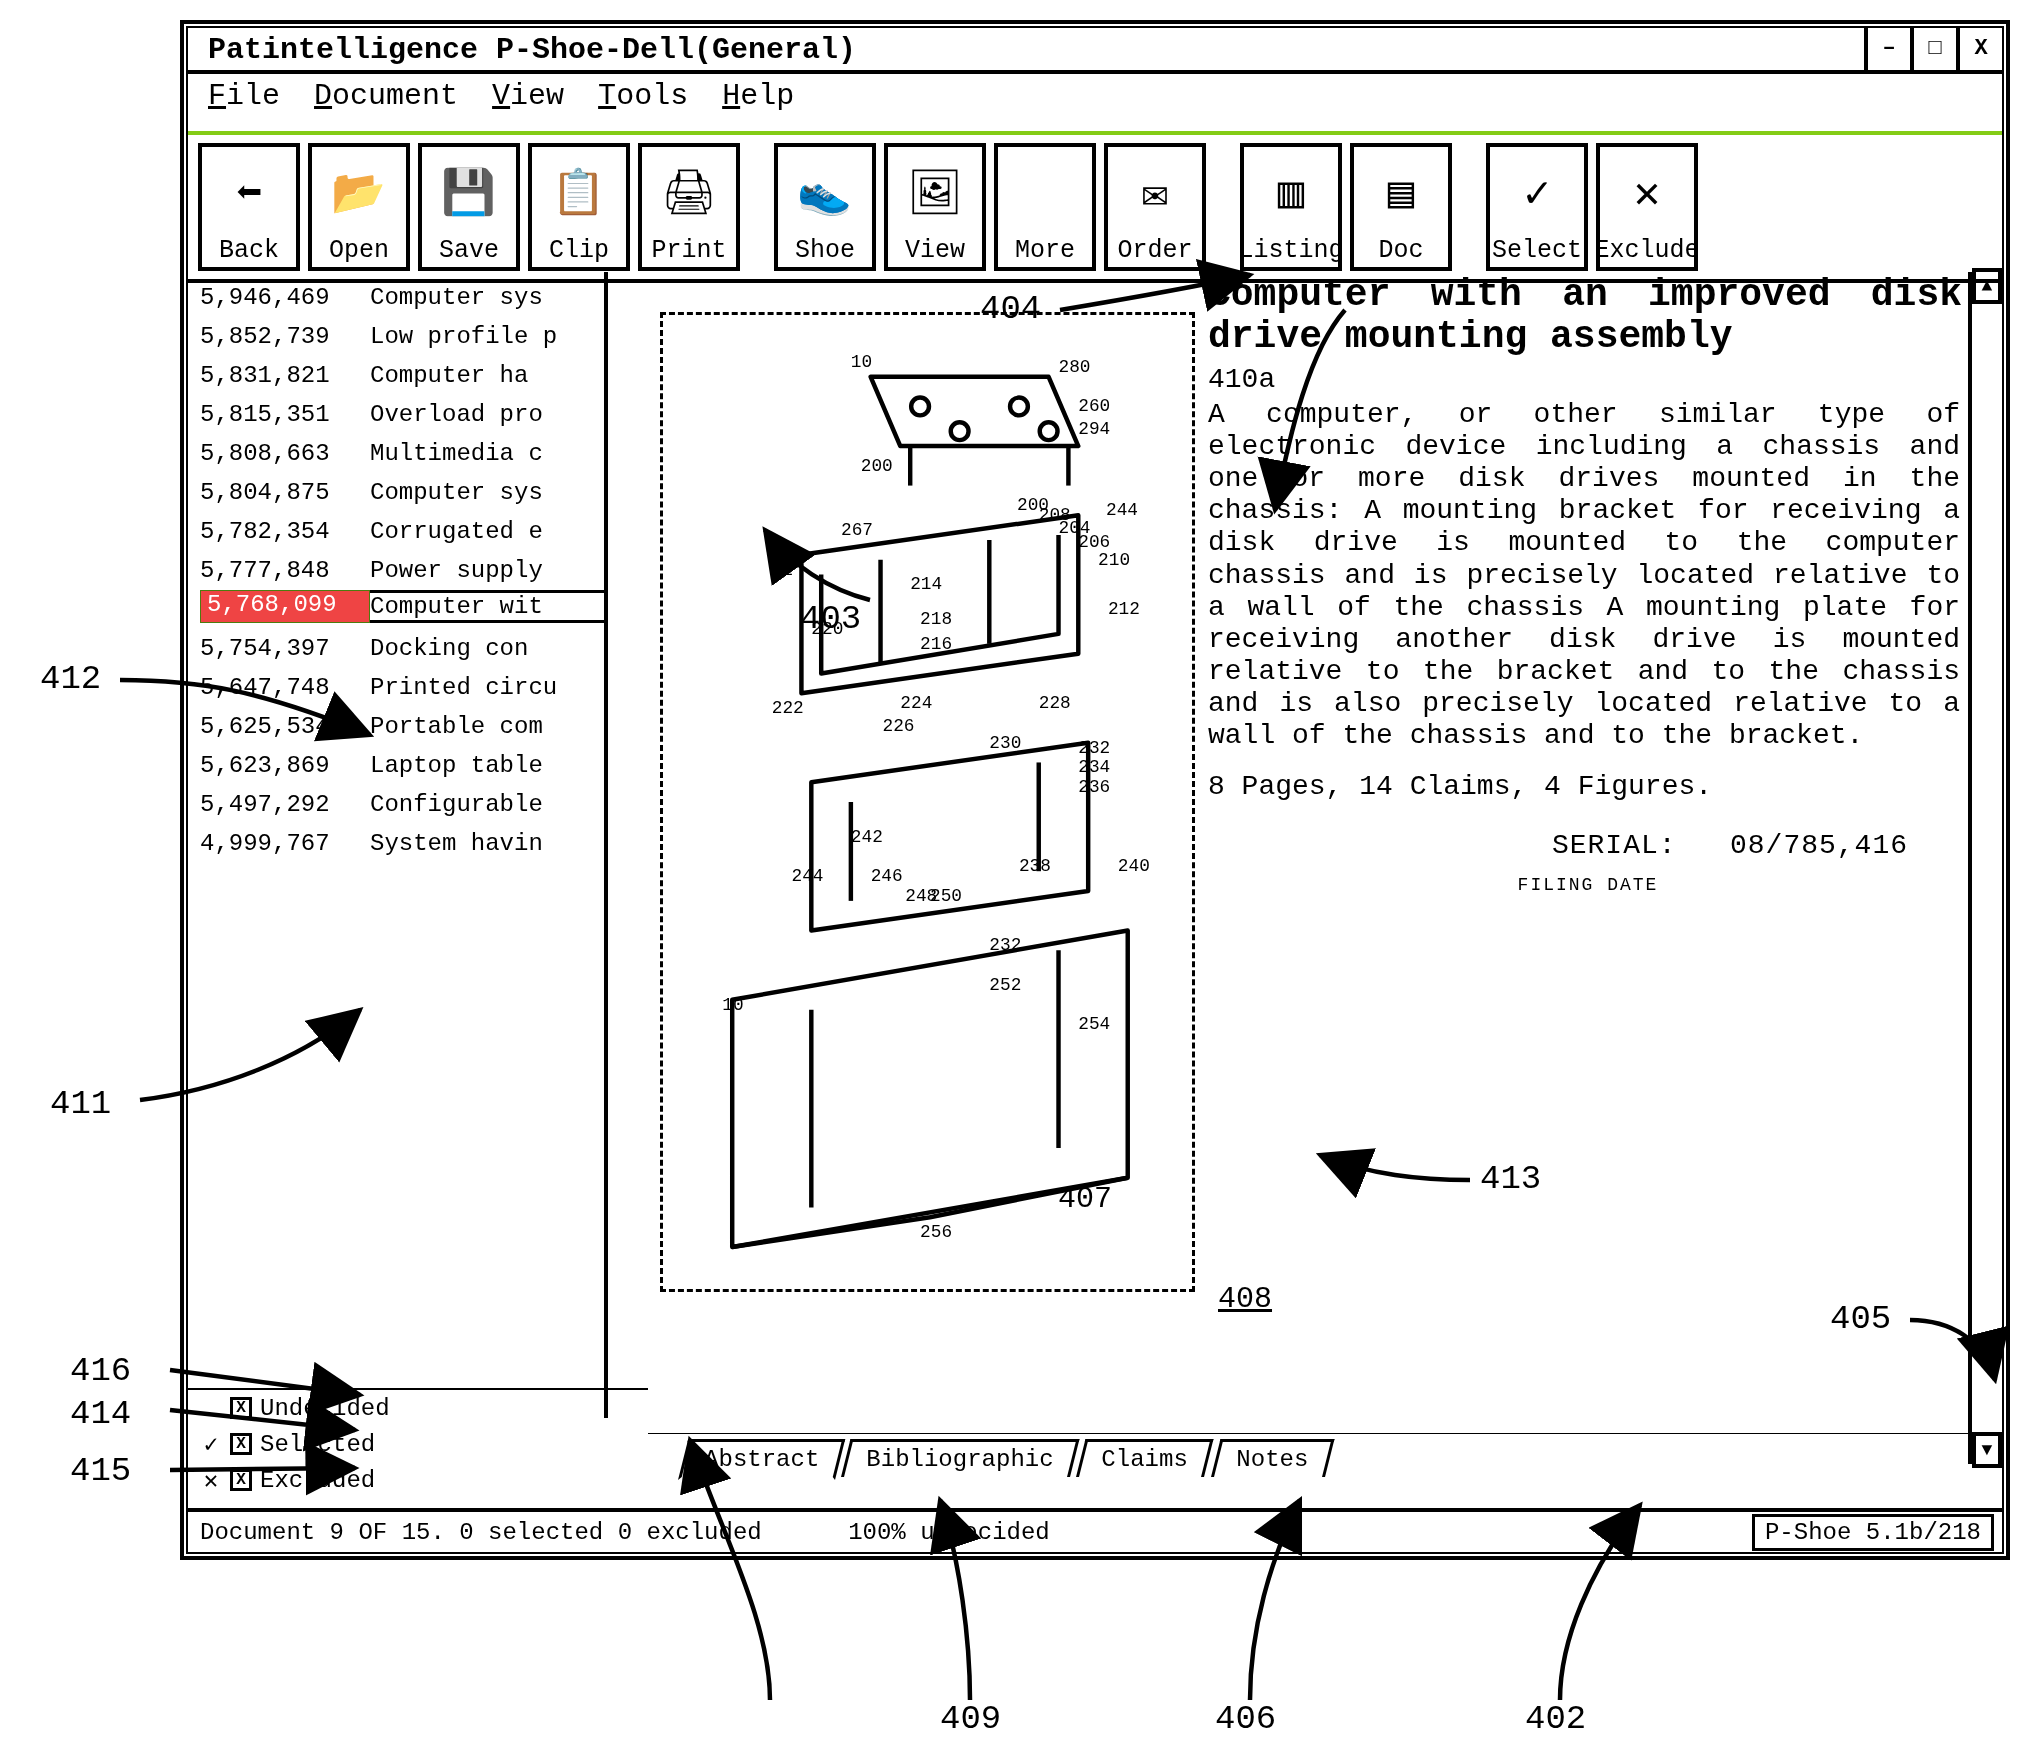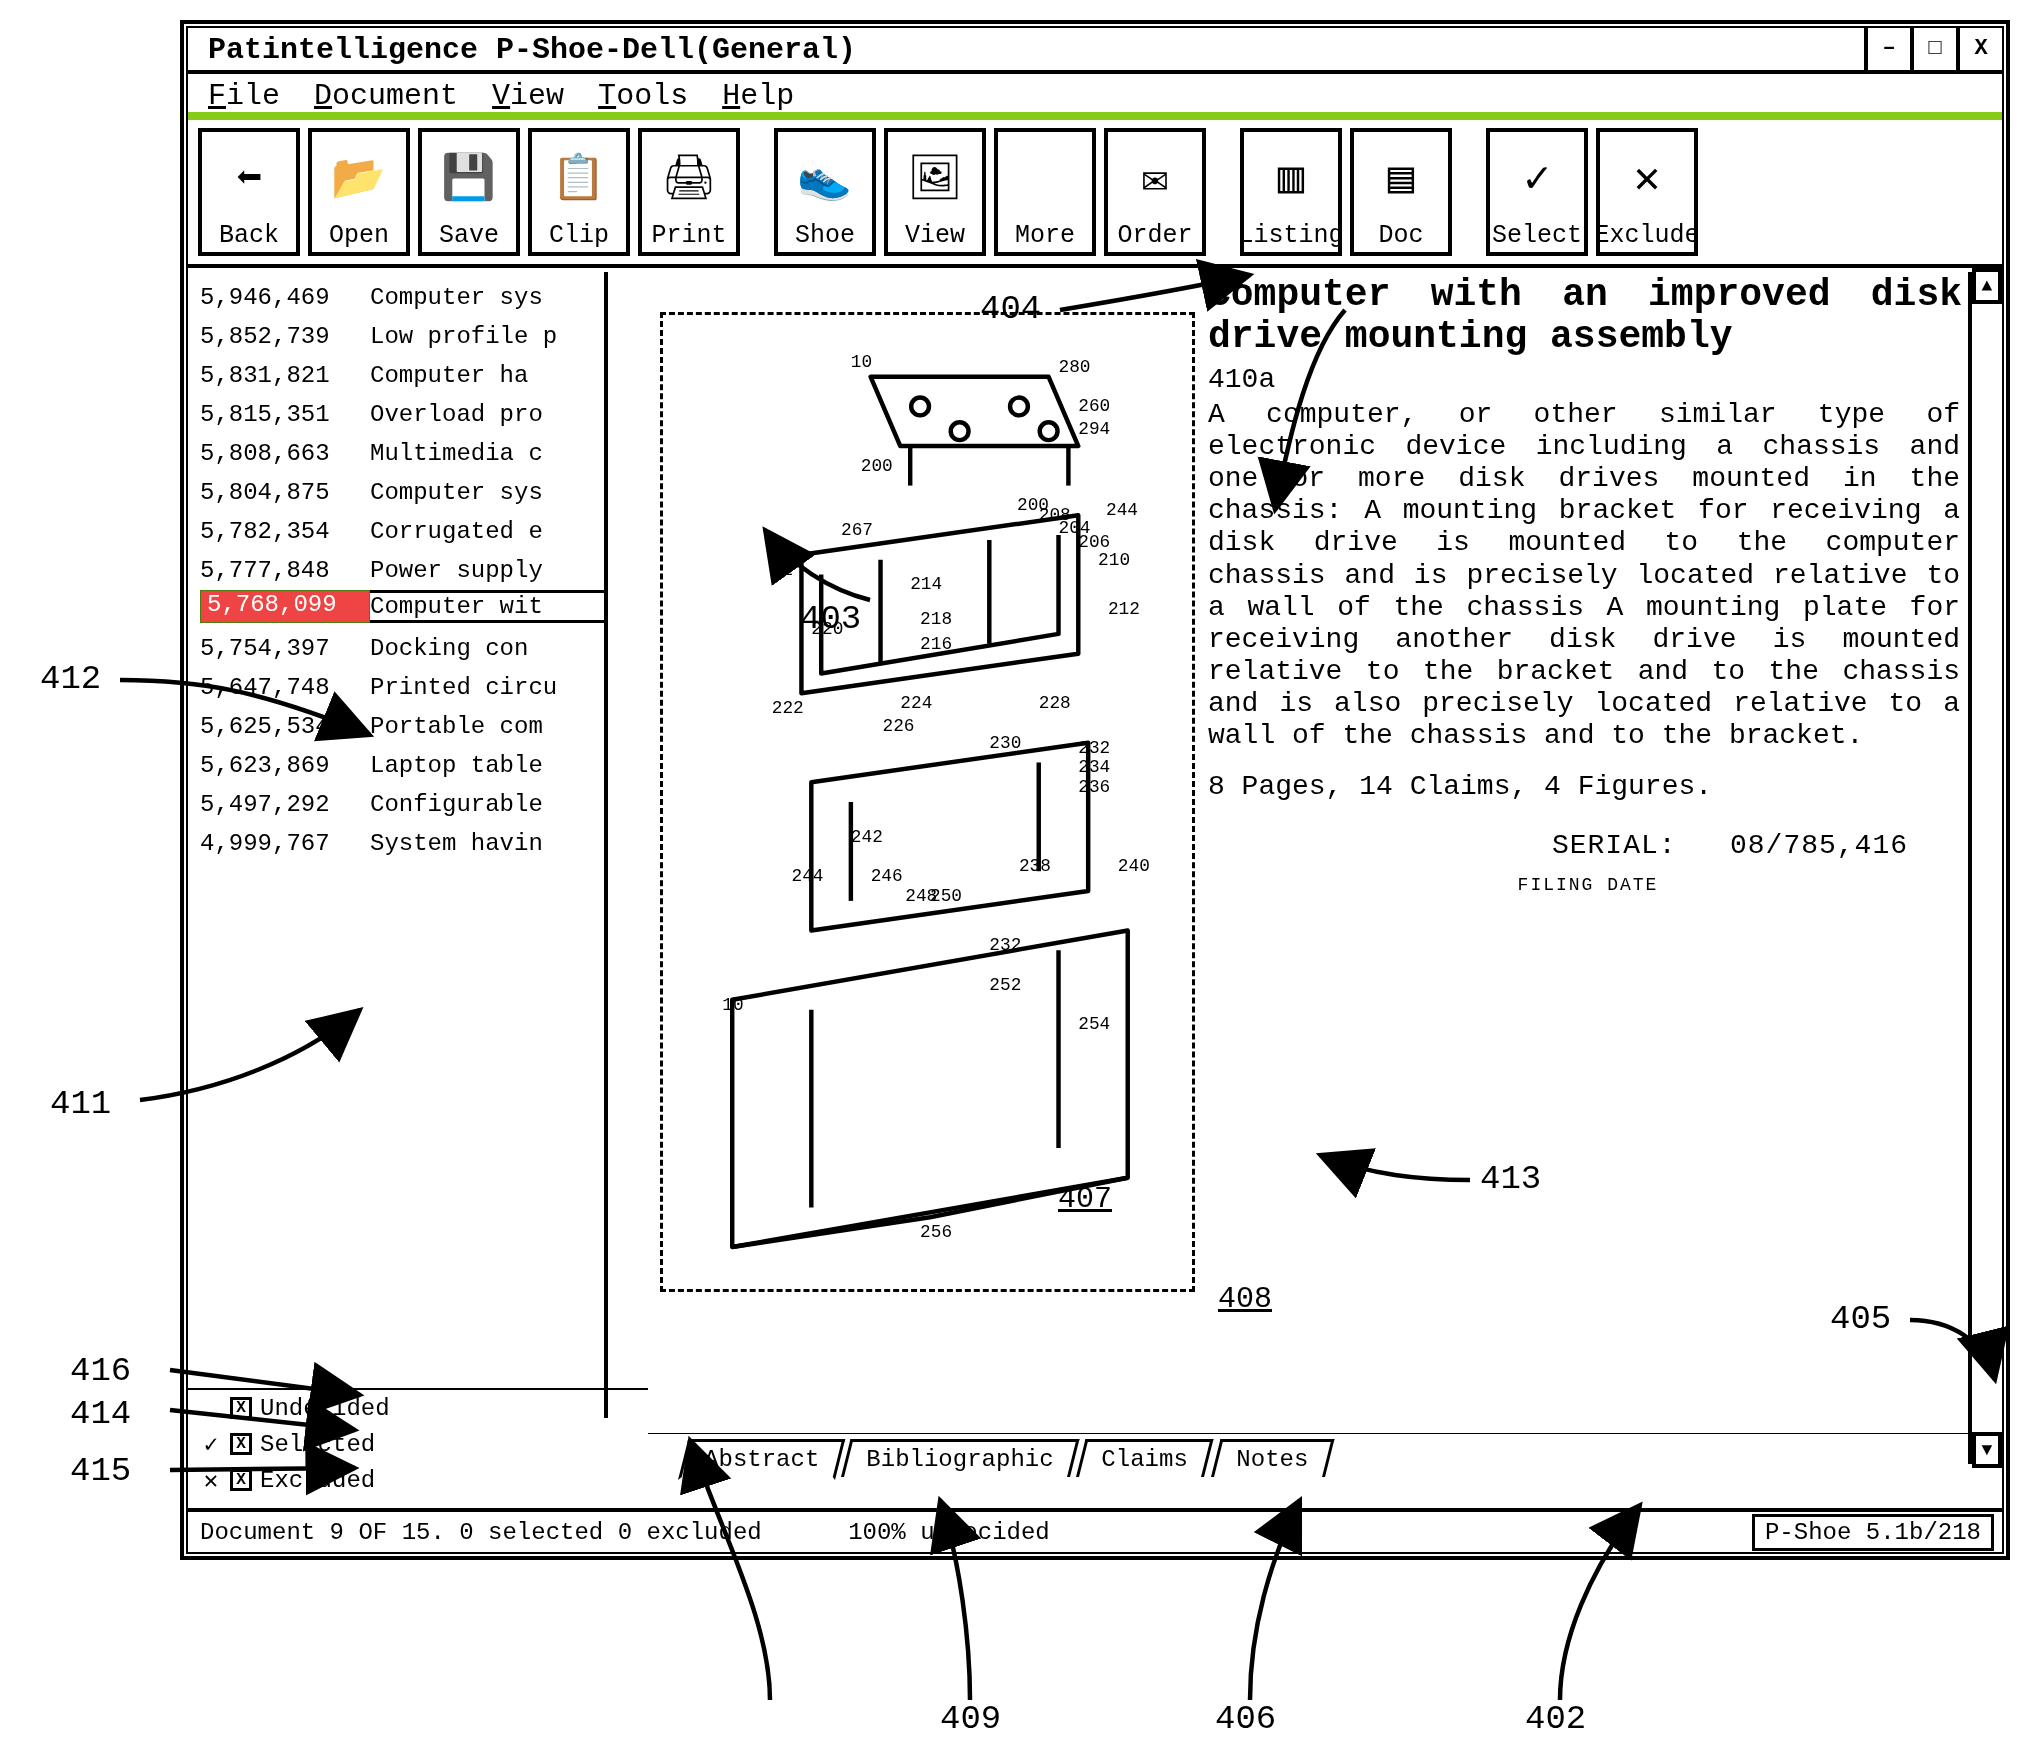--- a/index.html
+++ b/index.html
@@ -47,24 +47,24 @@
     width: 46px;
     border-left: 4px solid #000;
     display:flex; align-items:center; justify-content:center;
     font-size: 22px; font-weight:bold;
   }
 
   
   .menu-bar {
     display: flex;
     gap: 34px;
-    height: 46px;
+    height: 61px;
     font-size: 30px;
     line-height: 44px;
-    border-bottom: 8px solid #84cc16;
+    border-bottom: 4px solid #84cc16;
     padding-left: 20px;
   }
   .menu-bar span u { text-decoration: underline; }
 
   
   .toolbar {
     display: flex;
     gap: 8px;
     padding: 8px 10px;
     border-bottom: 4px solid #000;
@@ -504,21 +504,21 @@
           <div class="callout-410a">410a</div>
           <div class="abstract">A computer, or other similar type of electronic device including a chassis and one or more disk drives mounted in the chassis: A mounting bracket for receiving a disk drive is mounted to the computer chassis and is precisely located relative to a wall of the chassis A mounting plate for receiving another disk drive is mounted relative to the bracket and to the chassis and is also precisely located relative to a wall of the chassis and to the bracket.</div>
           <div class="summary-line">8 Pages, 14 Claims, 4 Figures.</div>
           <div class="serial-line">
             <span>SERIAL:</span>&nbsp;&nbsp;
             <span>08/785,416</span>
           </div>
           <div class="filing-line">FILING DATE</div>
         </div>
 
-        <div class="anno" style="left:410px; top:910px; font-size:30px; text-decoration:underline;">407</div>
+        <div class="anno" style="left:410px; top:910px; font-size:30px; ">407</div>
         <div class="anno" style="left:570px; top:1010px; font-size:30px; text-decoration:underline;">408</div>
 
       </div>
 
       <div class="scrollbar">
         <div class="arrow">▲</div>
         <div class="arrow bot">▼</div>
       </div>
 
       <div class="tabs">

